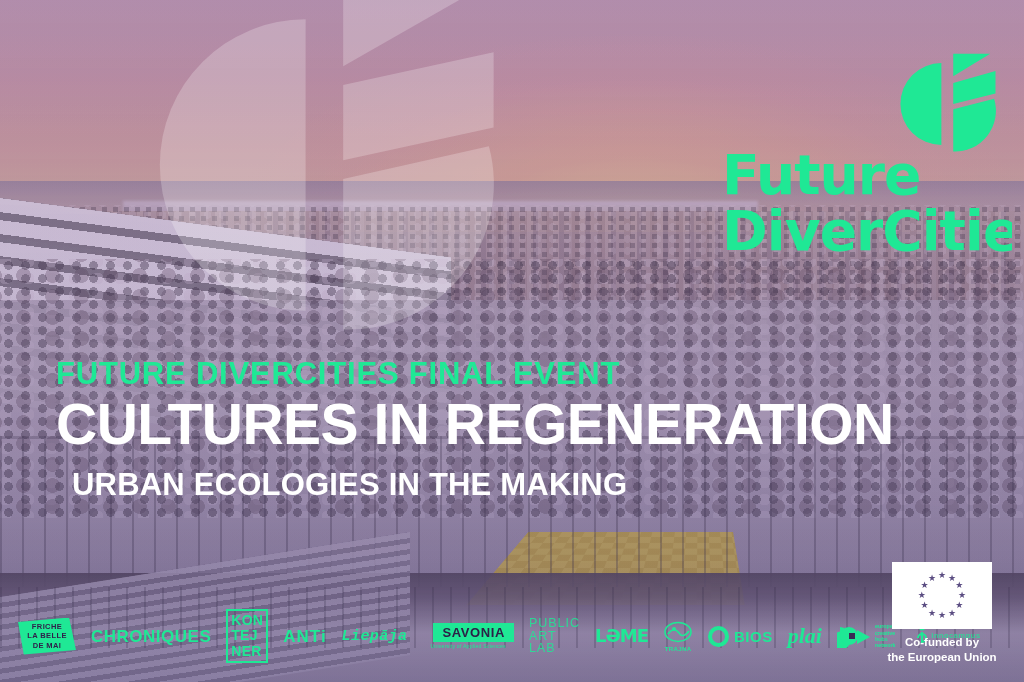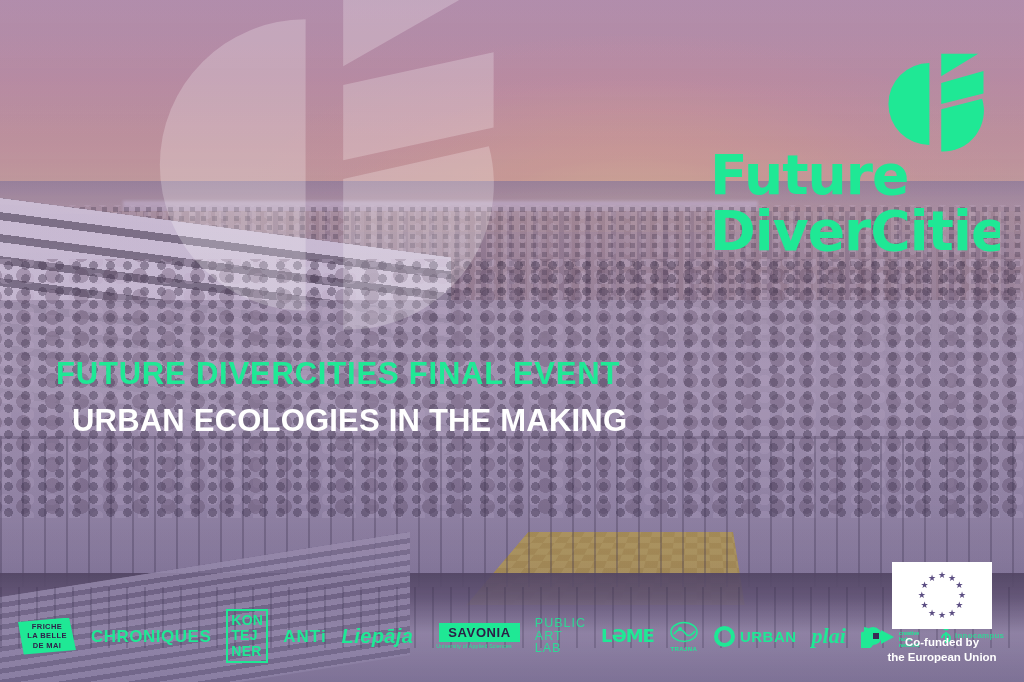--- a/index.html
+++ b/index.html
@@ -169,21 +169,21 @@
     position: absolute;
     left: 80px; top: -70px;
     width: 470px; height: 470px;
     opacity: 0.42;
     pointer-events: none;
   }
 
   
   .brand {
     position: absolute;
-    right: 24px; top: 38px;
+    right: 12px; top: 38px;
     width: 290px;
     display: flex;
     flex-direction: column;
     align-items: flex-start;
   }
   .brand-mark {
     position: absolute;
     right: 2px; top: 0;
     width: 132px; height: 132px;
   }
@@ -269,21 +269,21 @@
     color: #1fe895;
   }
   .p-kontejner {
     border: 2px solid #1fe895;
     color: #1fe895;
     font-size: 14px; font-weight: 700; line-height: 1.08;
     padding: 2px 3px; letter-spacing: .3px;
     text-align: left;
   }
   .p-anti { font-size: 17px; font-weight: 700; letter-spacing: 1px; }
-  .p-liepaja { font-size: 20px; font-weight: 700; font-style: italic; letter-spacing: .4px; }
+  .p-liepaja { font-size: 15px; font-weight: 700; font-style: italic; letter-spacing: .4px; font-family: Liberation Mono, monospace; }
   .p-savonia {
     display: flex; flex-direction: column; align-items: center; gap: 2px;
   }
   .p-savonia .sv-box {
     background: #1fe895; color: #2c2046;
     font-size: 13px; font-weight: 700; letter-spacing: .6px;
     padding: 3px 9px;
     margin-left: 11px;
   }
   .p-savonia .sv-sub { font-size: 5.2px; color:#1fe895; letter-spacing:.2px; }
@@ -379,20 +379,21 @@
       
       <svg viewBox="0 0 300 128" width="290" height="124">
         <text x="0" y="54" font-family="'DejaVu Sans', sans-serif" font-size="57" font-weight="700" fill="#1fe895" letter-spacing="-1">Future</text>
         <text x="0" y="112" font-family="'DejaVu Sans', sans-serif" font-size="57" font-weight="700" fill="#1fe895" letter-spacing="-1">DiverCities</text>
       </svg>
     </div>
   </div>
 
   <div class="headline">
     <div class="eyebrow">FUTURE DIVERCITIES FINAL EVENT</div>
+    <div class="title-main">CULTURES IN REGENERATION</div>
     <div class="title-sub">URBAN ECOLOGIES IN THE MAKING</div>
   </div>
 
   <div class="partners">
 
     <div class="plogo p-friche">
       <div>
         <span>FRICHE</span>
         <span>LA BELLE</span>
         <span>DE MAI</span>
@@ -432,21 +433,21 @@
       <svg width="30" height="24" viewBox="0 0 30 24">
         <ellipse cx="15" cy="11" rx="13" ry="9.5" fill="none" stroke="#1fe895" stroke-width="1.6"></ellipse>
         <path d="M5 13 Q11 5 16 12 Q20 18 26 10" fill="none" stroke="#1fe895" stroke-width="1.6"></path>
         <circle cx="11" cy="8" r="2" fill="#1fe895"></circle>
       </svg>
       <div class="tj-sub">TRAJNA</div>
     </div>
 
     <div class="plogo p-bios">
       <span class="bios-dot"></span>
-      <span class="bios-txt">URBAN</span>
+      <span class="bios-txt">BIOS</span>
     </div>
 
     <div class="plogo p-plai">plai</div>
 
     <div class="plogo p-echn">
       <svg width="34" height="24" viewBox="0 0 34 24">
         <path d="M12 12 A9 9 0 1 0 12 21 L12 12 Z" fill="#1fe895"></path>
         <path d="M3 3 A9 9 0 0 1 12 12 L3 12 Z" fill="#1fe895" transform="translate(0,0)"></path>
         <circle cx="12" cy="12" r="9" fill="#1fe895"></circle>
         <rect x="12" y="9" width="6" height="6" fill="#3a2a55"></rect>

